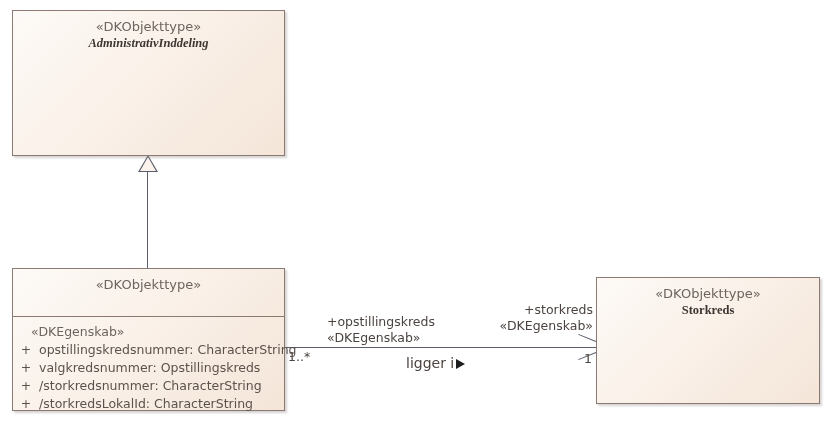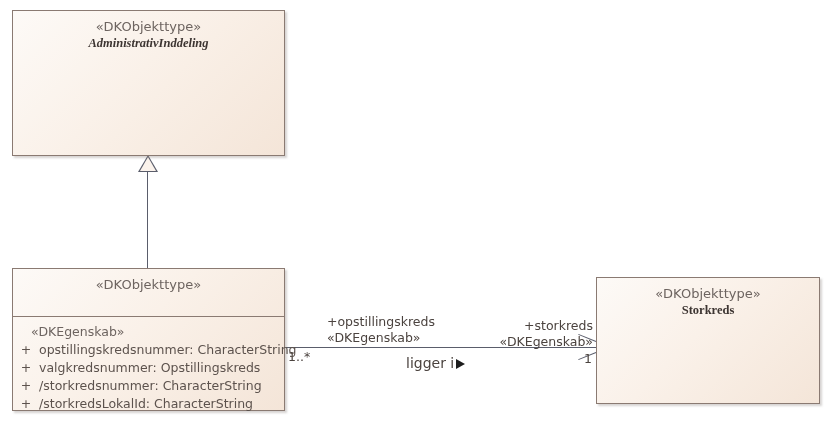--- a/index.html
+++ b/index.html
@@ -186,21 +186,21 @@
     <span class="a1"></span>
     <span class="a2"></span>
   </div>
 
   <div class="conn-label" style="left:288px; top:314px;padding-left:39px;">
     <div>+opstillingskreds</div>
     <div>«DKEgenskab»</div>
   </div>
   <div class="mult" style="left:288px; top:349px;">1..*</div>
 
-  <div class="conn-label right-align" style="left:404px; top:318px; width:189px;">
+  <div class="conn-label right-align" style="left:404px; top:302px; width:189px;">
     <div>+storkreds</div>
     <div>«DKEgenskab»</div>
   </div>
   <div class="mult" style="left:584px; top:351px;">1</div>
 
   <div class="assoc-name" style="left:406px; top:356px;">
     <span>ligger i</span><span class="name-arrow"></span>
   </div>
 
   <div class="uml-class" style="left:12px; top:10px; width:273px; height:146px;">

